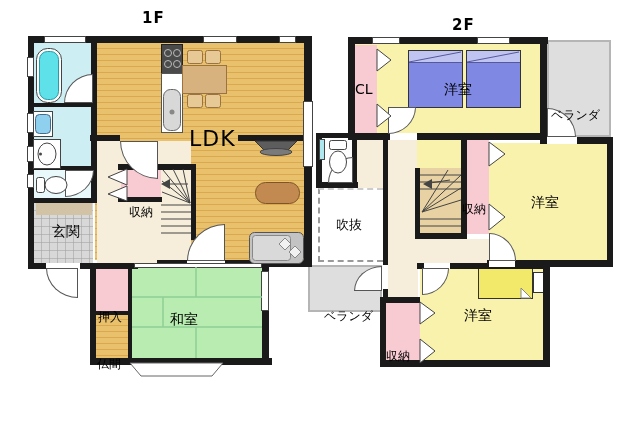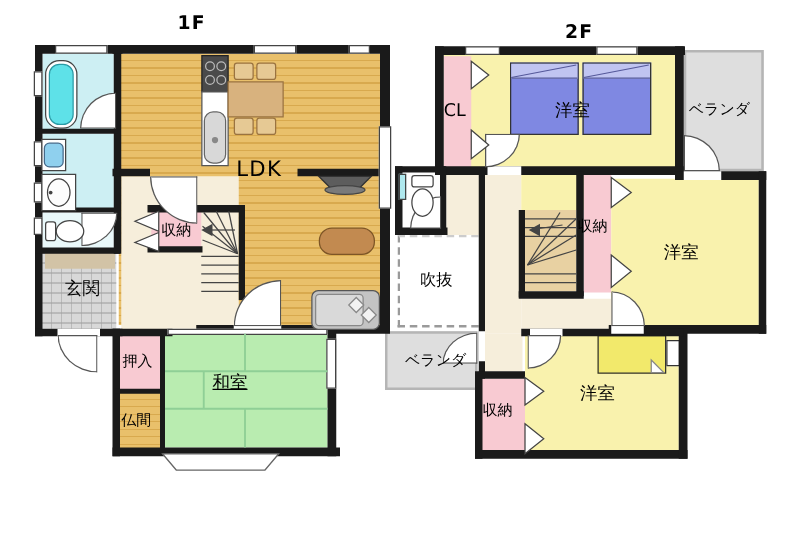--- a/index.html
+++ b/index.html
@@ -26,23 +26,23 @@
      repeating-linear-gradient(to bottom,rgba(160,160,160,.55) 0 1px,transparent 1px 8px),
      var(--tile);}
   .win{position:absolute;background:#fff;border:1px solid #444;box-sizing:border-box;}
   .gap{position:absolute;background:#fff;}
   .arc{position:absolute;background:#fff;border:1.3px solid #555;box-sizing:border-box;}
   .a-tl{border-radius:100% 0 0 0;}
   .a-tr{border-radius:0 100% 0 0;}
   .a-br{border-radius:0 0 100% 0;}
   .a-bl{border-radius:0 0 0 100%;}
   .lbl{position:absolute;white-space:nowrap;color:#000;line-height:1;}
-  .s12{font-size:12px;} .s13{font-size:13px;} .s14{font-size:14px;}
+  .s12{font-size:12px;margin-top:28px;} .s13{font-size:13px;} .s14{font-size:14px;}
   .title{font-size:15px;font-weight:600;letter-spacing:1px;}
-  .ldk{font-size:17px;letter-spacing:1px;}
+  .ldk{font-size:22px;letter-spacing:1px;}
   .note{font-size:15px;letter-spacing:0.5px;}
   svg{position:absolute;left:0;top:0;}
 </style>
 </head>
 <body>
 
 <div id="plan">
 
   <div class="room wood" style="left:95px;top:43px;width:209px;height:217px;"></div>
   <div class="room cyan" style="left:34px;top:43px;width:57px;height:61px;"></div>
@@ -285,21 +285,21 @@
     </g>
   </svg>
 
   <div class="lbl title" style="left:142px;top:11px;">1F</div>
   <div class="lbl title" style="left:452px;top:18px;">2F</div>
 
   <div class="lbl ldk" style="left:189px;top:128px;">LDK</div>
   <div class="lbl s12" style="left:129px;top:178px;">収納</div>
   <div class="lbl s14" style="left:52px;top:224px;">玄関</div>
   <div class="lbl s12" style="left:98px;top:283px;">押入</div>
-  <div class="lbl s14" style="left:170px;top:299px;text-decoration:underline;">和室</div>
+  <div class="lbl s14" style="left:170px;top:312px;">和室</div>
   <div class="lbl s12" style="left:97px;top:330px;">仏間</div>
 
   <div class="lbl s14" style="left:355px;top:82px;">CL</div>
   <div class="lbl s14" style="left:444px;top:82px;">洋室</div>
   <div class="lbl s12" style="left:551px;top:81px;">ベランダ</div>
   <div class="lbl s12" style="left:462px;top:175px;">収納</div>
   <div class="lbl s14" style="left:531px;top:195px;">洋室</div>
   <div class="lbl s13" style="left:336px;top:218px;">吹抜</div>
   <div class="lbl s12" style="left:324px;top:282px;">ベランダ</div>
   <div class="lbl s12" style="left:386px;top:322px;">収納</div>

